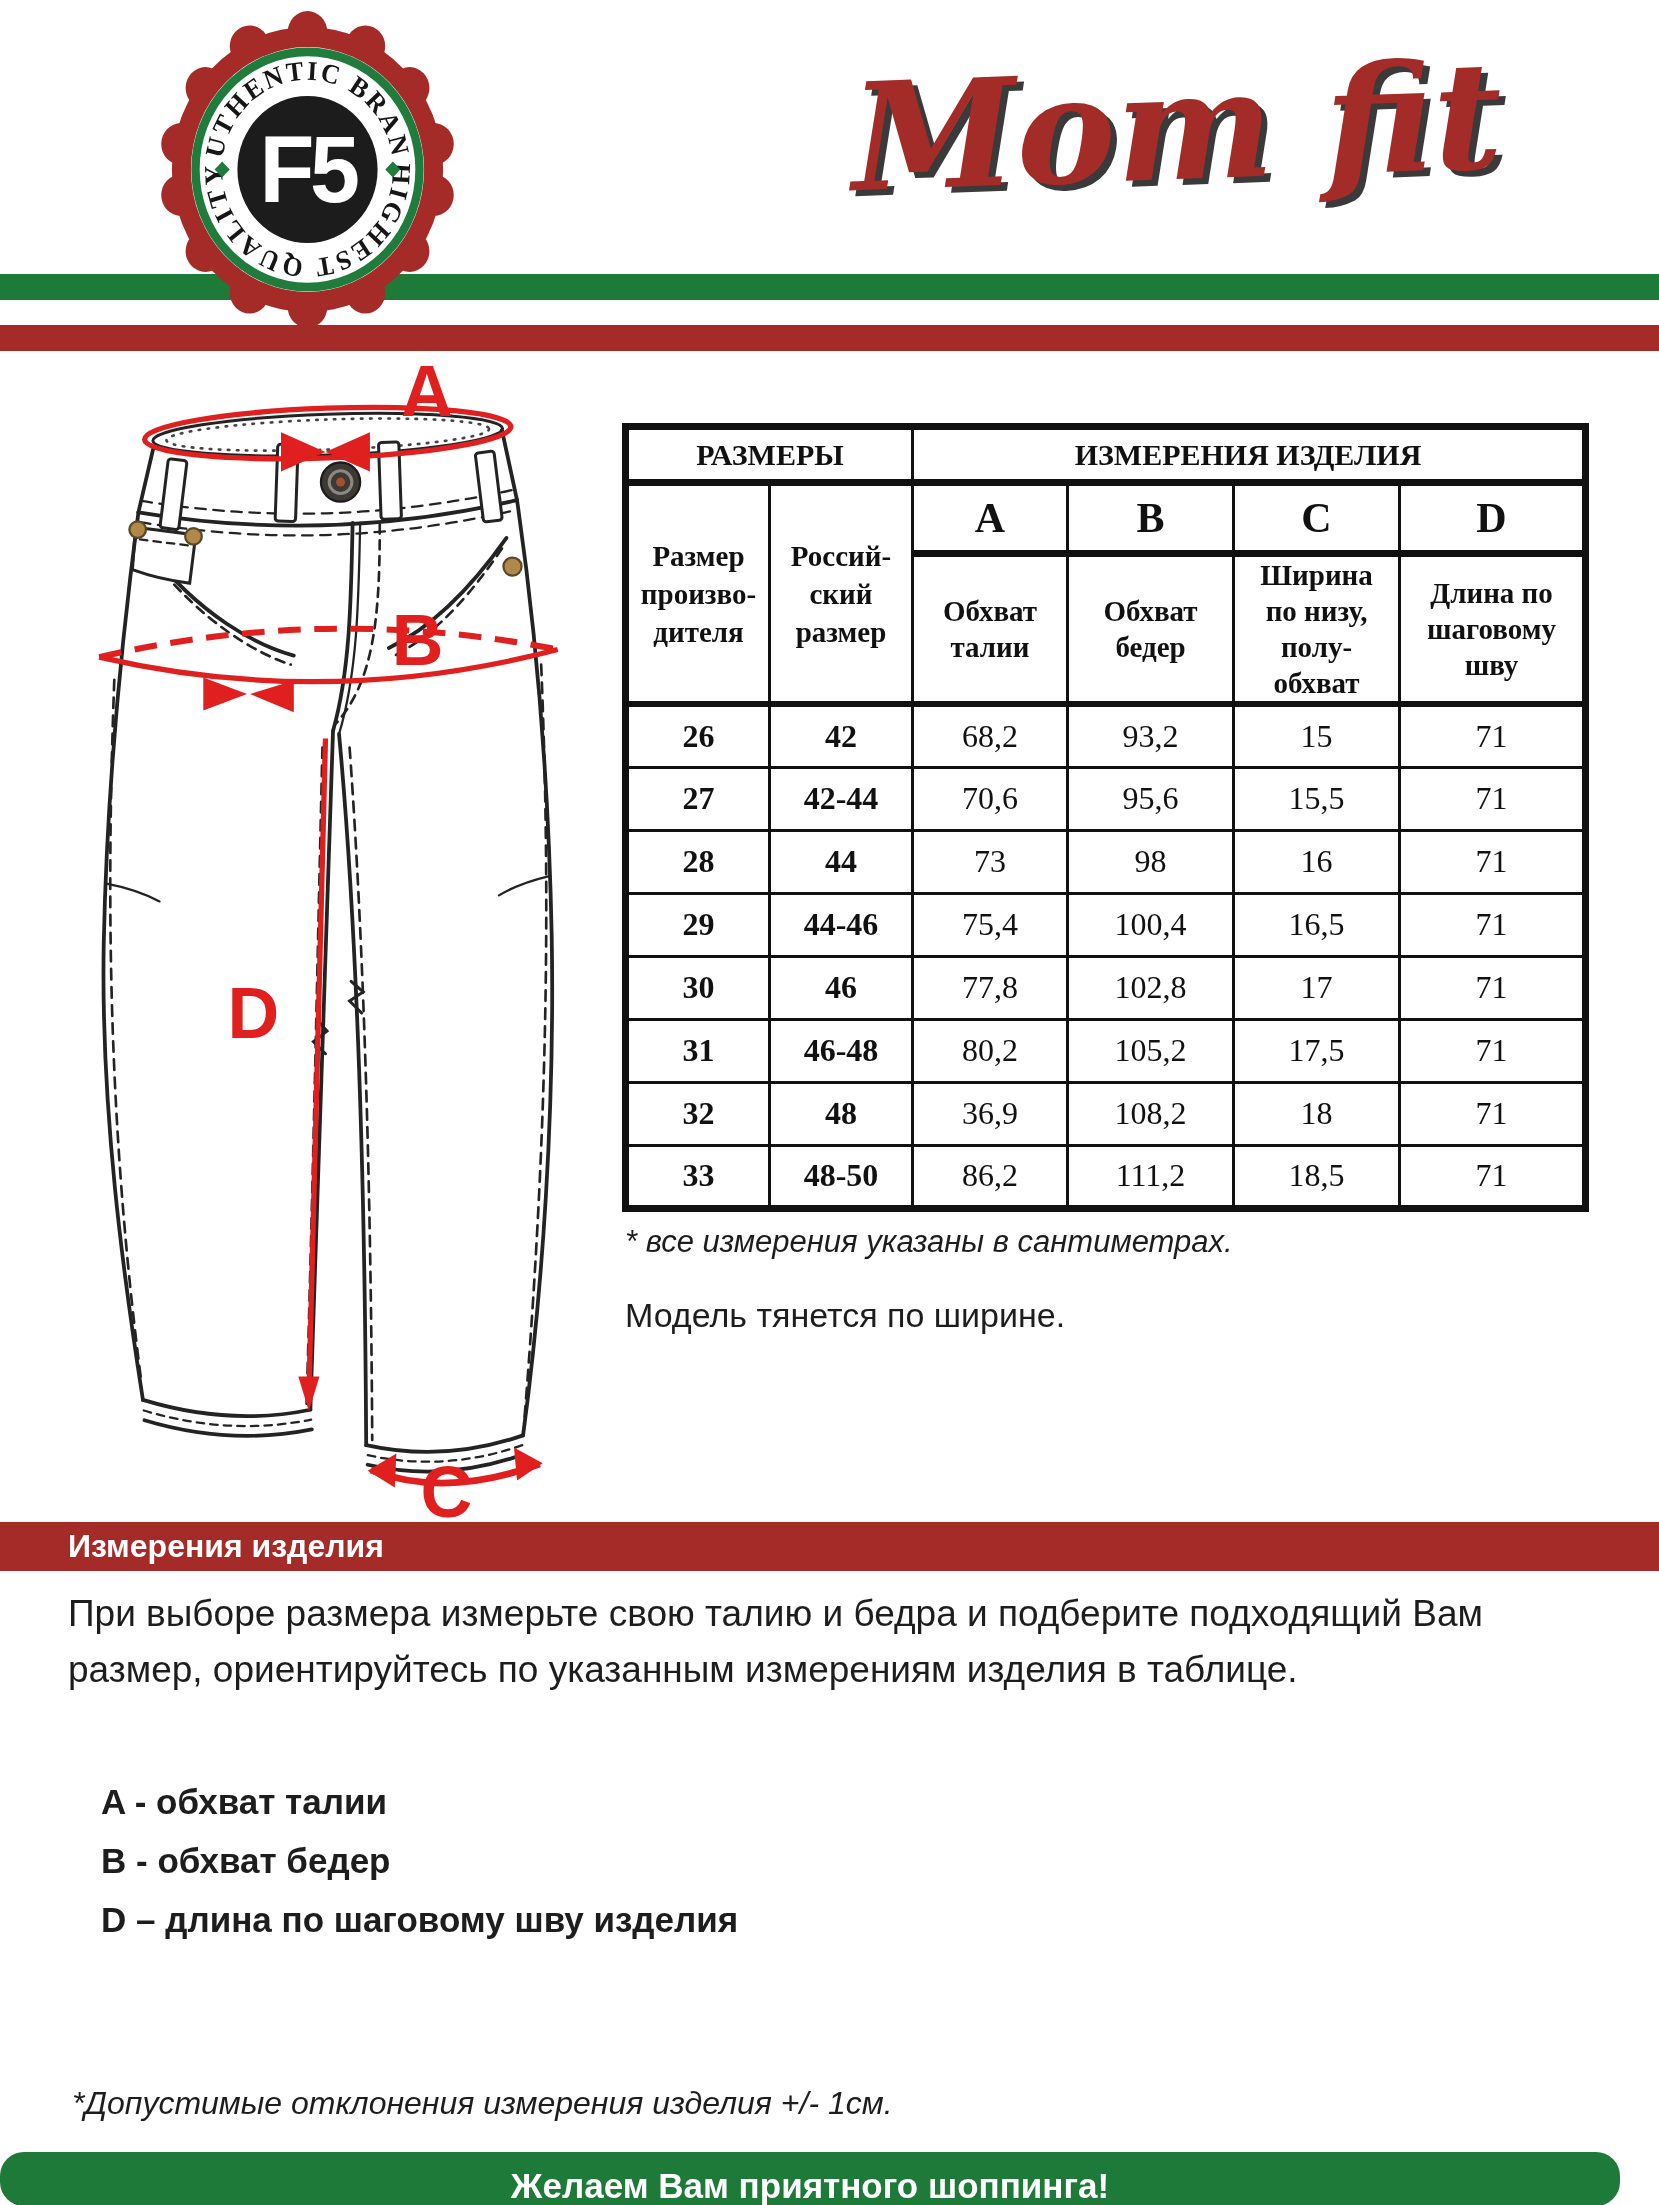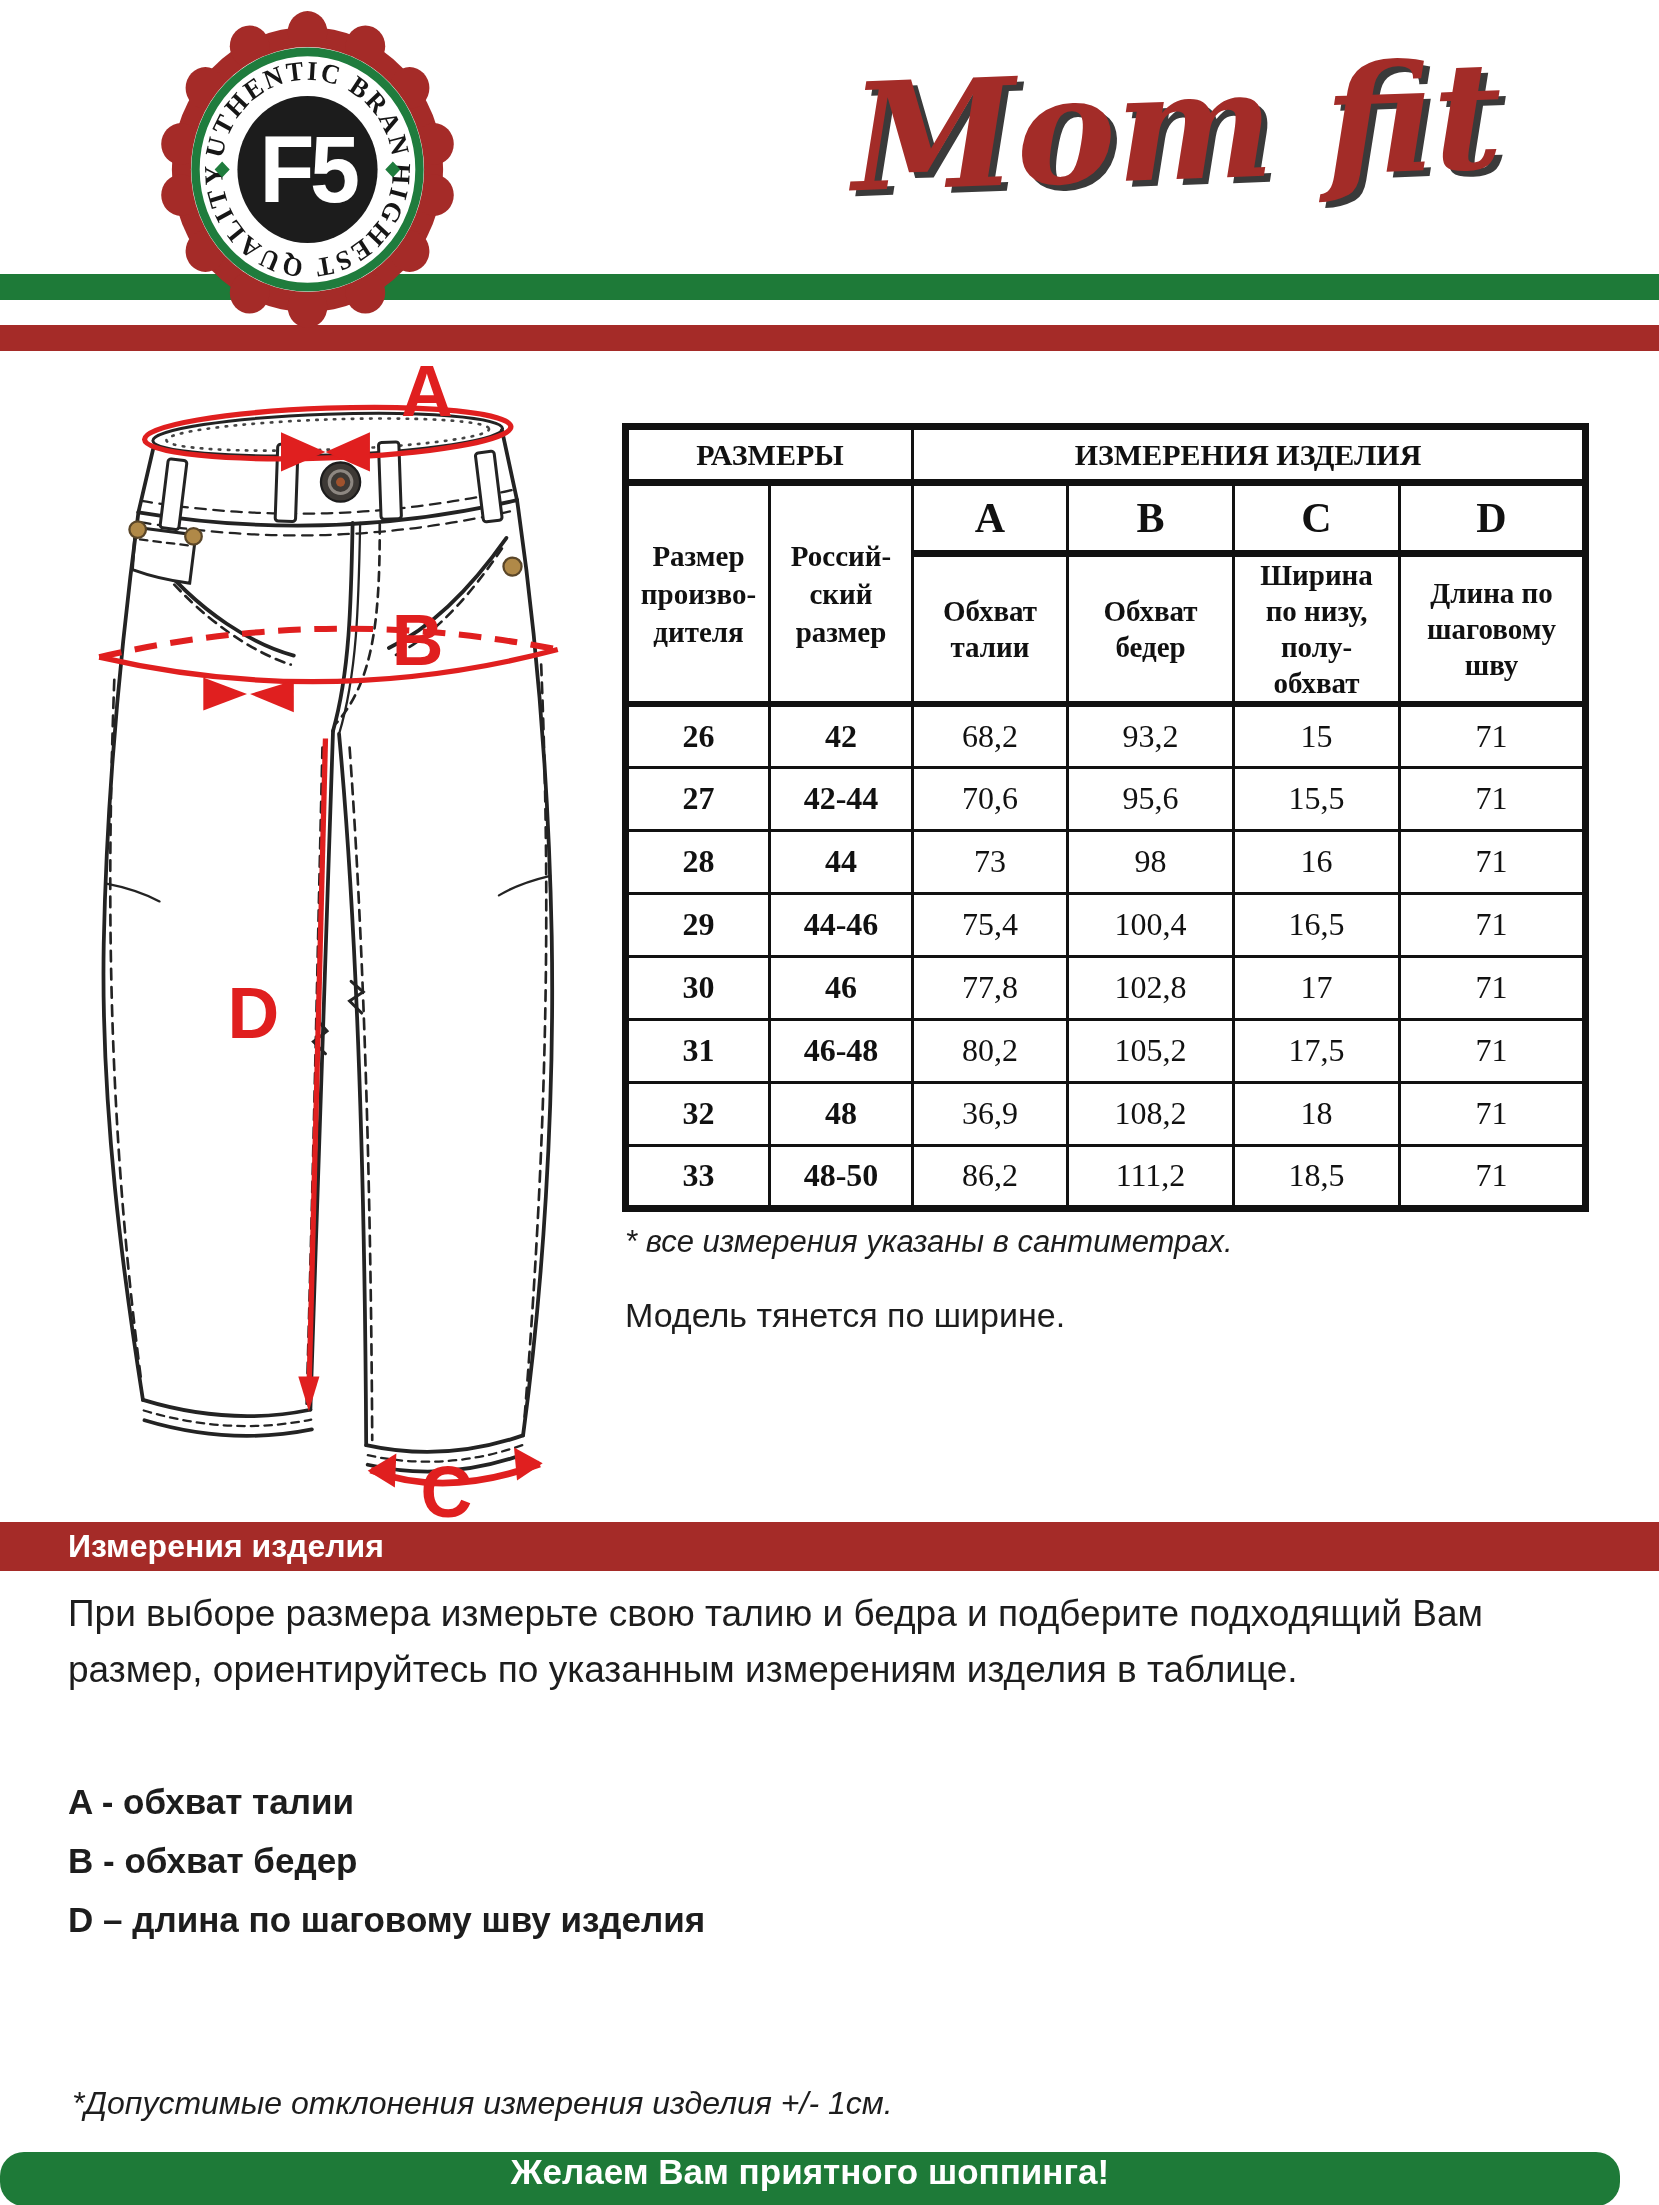--- a/index.html
+++ b/index.html
@@ -48,27 +48,27 @@
     display:flex; align-items:center; padding-left:68px;
     color:#fff; font-size:32px; font-weight:bold;
   }
   
   .info-paragraph {
     position:absolute; left:68px; top:1586px; width:1437px;
     font-size:37px; line-height:56px; color:#1d1d1d;
   }
   
   .legend { position:absolute; left:68px; top:1782px; list-style:none; }
-  .legend li { font-size:35px; font-weight:bold; height:59px; color:#1d1d1d; }
+  .legend li { font-size:35px; font-weight:bold; height:59px; color:#1d1d1d;margin-left:33px; }
   
   .tolerance { position:absolute; left:72px; top:2085px; font-size:32px; font-style:italic; }
   
   .banner-green {
     position:absolute; left:0; top:2152px; width:1620px; height:54px; background:#1e7a38;
-    display:flex; align-items:flex-start; justify-content:center;
+    display:flex; align-items:flex-end; justify-content:center;
     color:#fff; font-size:35px; font-weight:bold;border-radius:24px;
   }
 </style>
 </head>
 <body>
 
 <div class="page">
 
   <div class="stripe green"></div>
   <div class="stripe red"></div>

